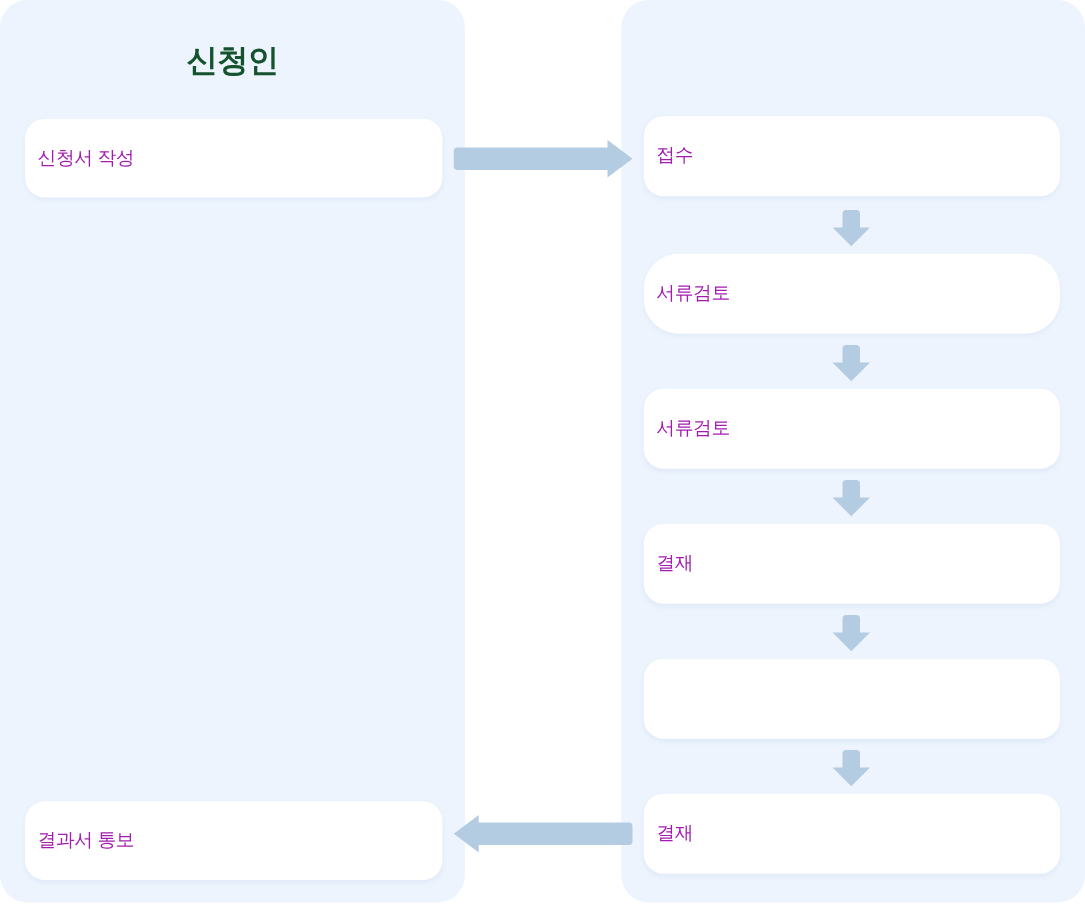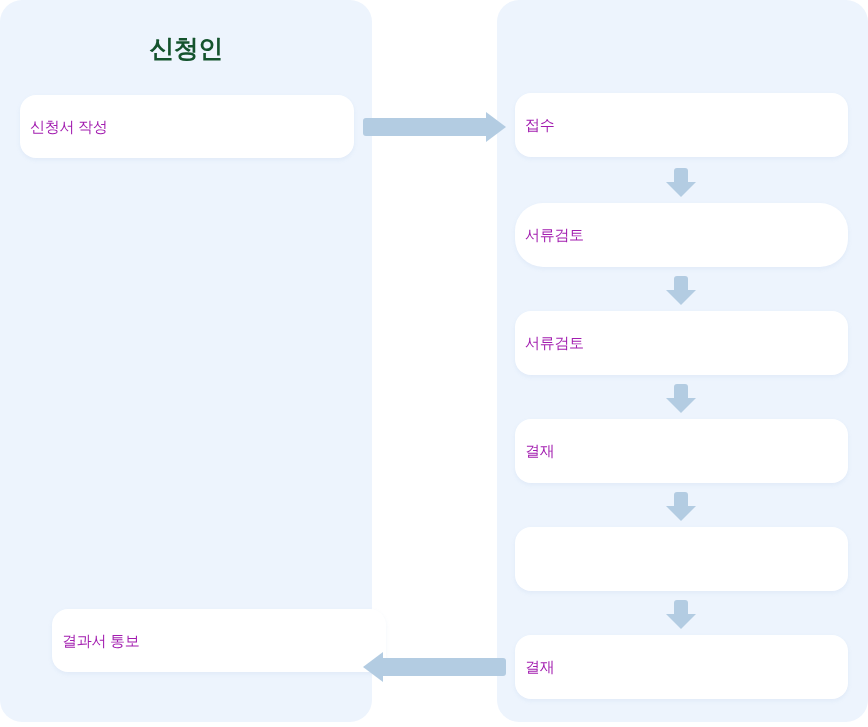--- a/index.html
+++ b/index.html
@@ -177,21 +177,21 @@
 
   <div class="panel panel-agency"></div>
 
   <div class="col-title title-applicant">신청인</div>
 
 
   <div class="card card-left" style="top:95px;">
     <span>신청서 작성</span>
   </div>
 
-  <div class="card card-left" style="top:609px;margin-left:32px;">
+  <div class="card card-left" style="top:641px;">
     <span>결과서 통보</span>
   </div>
 
   <div class="card card-right" style="top:93px;">
     <span>접수</span>
   </div>
 
   <div class="card card-right" style="top:203px;border-radius:28px;">
     <span>서류검토</span>
   </div>

